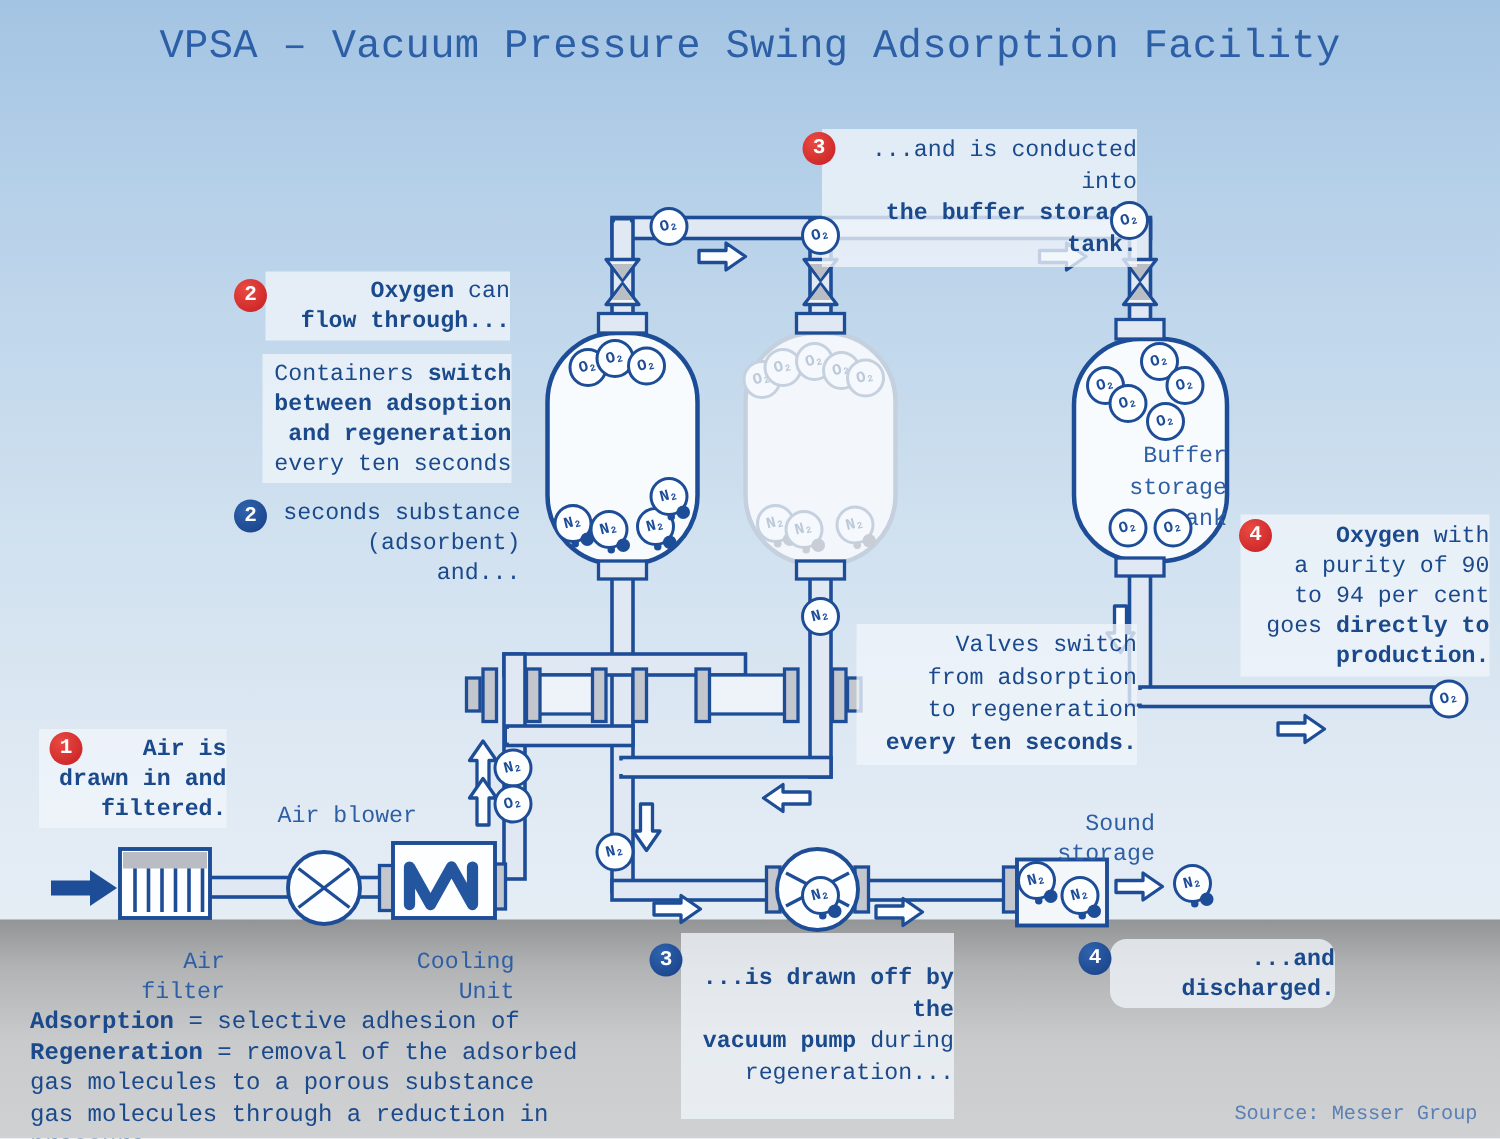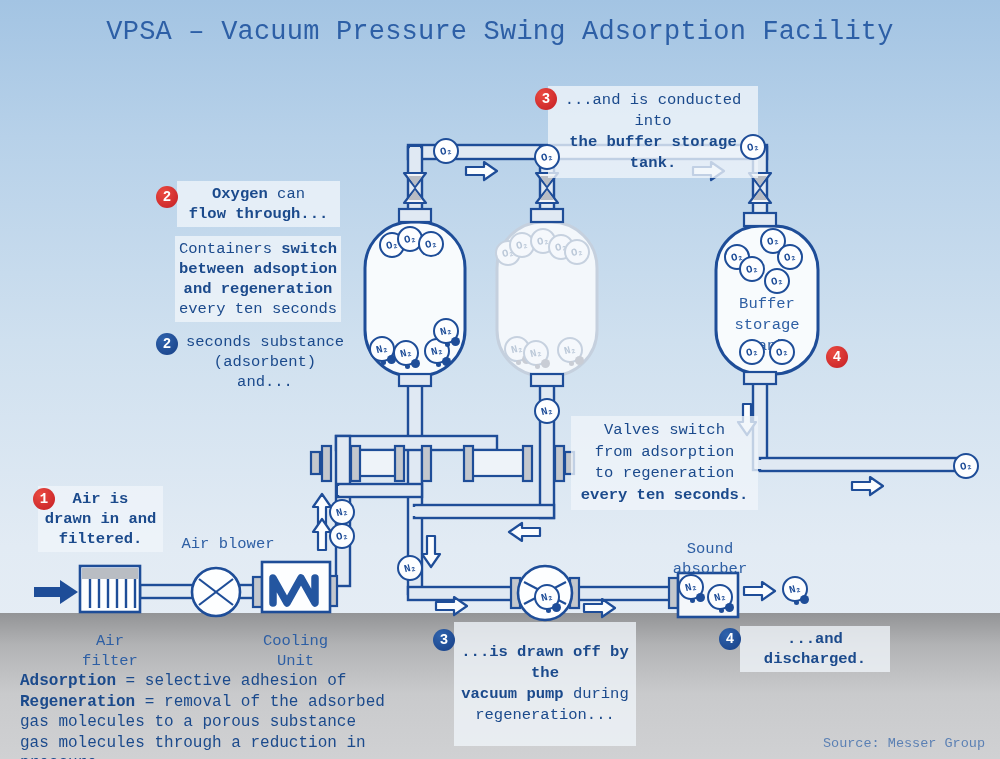--- a/index.html
+++ b/index.html
@@ -4,21 +4,21 @@
 <style>
   html,body{margin:0;padding:0;}
   .stage{position:relative;width:1000px;height:759px;overflow:hidden;
     font-family:Liberation Mono, monospace;
     background:linear-gradient(180deg,#a3c4e3 0%,#b7d1e9 18%,#cfe0ef 45%,#e2ebf4 72%,#eaf0f6 100%);}
   .ground{position:absolute;left:0;top:613px;width:1000px;height:146px;
     background:linear-gradient(180deg,#939496 0%,#b2b3b5 22%,#c9cacc 55%,#d0d1d3 100%);}
   svg.overlay{position:absolute;left:0;top:0;z-index:2;}
   .title{position:absolute;top:17px;left:0;width:1000px;text-align:center;
     font-size:27px;color:#2d5fa6;letter-spacing:.2px;z-index:3;}
-  .txt{position:absolute;color:#1b4a8c;font-size:15.5px;line-height:20px;text-align:center;z-index:4;}
+  .txt{position:absolute;color:#1b4a8c;font-size:15.5px;line-height:20px;text-align:right;z-index:4;}
   .box{background:rgba(240,245,250,.78);}
   .lbl{color:#2e5fa4;font-weight:normal;}
   .step{position:absolute;width:22px;height:22px;border-radius:50%;color:#fff;font-weight:bold;
     font-size:14px;line-height:22px;text-align:center;z-index:6;}
   .step.red{background:radial-gradient(circle at 35% 30%,#ea4a41,#c41e24);}
   .step.blu{background:radial-gradient(circle at 35% 30%,#2f63ad,#173f85);}
   .mol{position:absolute;width:26px;height:26px;box-sizing:border-box;border-radius:50%;
     border:2px solid #1e4d98;background:#fdfeff;color:#1e4d98;font-size:10.5px;font-weight:bold;
     display:flex;align-items:center;justify-content:center;z-index:5;}
   .mol span{transform:rotate(-14deg);letter-spacing:-.5px;}
@@ -164,21 +164,21 @@
   <div class="title">VPSA – Vacuum Pressure Swing Adsorption Facility</div>
 
   <div class="step red" style="left:33px;top:488px;">1</div>
   <div class="step red" style="left:156px;top:186px;">2</div>
   <div class="step blu" style="left:156px;top:333px;">2</div>
   <div class="step red" style="left:535px;top:88px;">3</div>
   <div class="step blu" style="left:433px;top:629px;">3</div>
   <div class="step red" style="left:826px;top:346px;">4</div>
   <div class="step blu" style="left:719px;top:628px;">4</div>
 
-  <div class="txt box" style="left:38px;top:486px;width:125px;padding:3px 0;font-weight:bold;">
+  <div class="txt box" style="left:26px;top:486px;width:125px;padding:3px 0;font-weight:bold;">
     <div>Air is</div>
     <div>drawn in and</div>
     <div>filtered.</div>
   </div>
 
   <div class="txt box" style="left:175px;top:236px;width:166px;padding:3px 0;">
     <div><span>Containers </span><b>switch</b></div>
     <div style="font-weight:bold;">between adsoption</div>
     <div style="font-weight:bold;">and regeneration</div>
     <div>every ten seconds</div>
@@ -199,35 +199,42 @@
     <div style="font-weight:bold;">the buffer storage tank.</div>
   </div>
 
   <div class="txt box" style="left:571px;top:416px;width:187px;padding:4px 0;line-height:21.5px;">
     <div>Valves switch</div>
     <div>from adsorption</div>
     <div>to regeneration</div>
     <div style="font-weight:bold;">every ten seconds.</div>
   </div>
 
+  <div class="txt box" style="left:827px;top:343px;width:166px;padding:4px 0;">
+    <div><b>Oxygen</b><span> with</span></div>
+    <div>a purity of 90</div>
+    <div>to 94 per cent</div>
+    <div><span>goes </span><b>directly to</b></div>
+    <div style="font-weight:bold;">production.</div>
+  </div>
 
   <div class="txt box" style="left:454px;top:622px;width:182px;padding:20px 0;line-height:21px;">
     <div style="font-weight:bold;">...is drawn off by the</div>
     <div><b>vacuum pump</b><span> during</span></div>
     <div>regeneration...</div>
   </div>
 
-  <div class="txt box" style="left:740px;top:626px;width:150px;padding:3px 0;font-weight:bold;">
+  <div class="txt box" style="left:740px;top:626px;width:150px;padding:3px 0;font-weight:bold;border-radius:11px;">
     <div>...and discharged.</div>
   </div>
 
   <div class="txt lbl" style="left:178px;top:534px;width:100px;">Air blower</div>
   <div class="txt lbl" style="left:70px;top:631px;width:80px;">Air filter</div>
   <div class="txt lbl" style="left:248px;top:631px;width:95px;">Cooling Unit</div>
-  <div class="txt lbl" style="left:650px;top:539px;width:120px;">Sound absorber</div>
+  <div class="txt lbl" style="left:650px;top:539px;width:120px;">Sound storage</div>
   <div class="txt lbl" style="left:716px;top:294px;width:102px;line-height:21px;">
     <div>Buffer</div>
     <div>storage tank</div>
   </div>
 
   <div class="mol" style="left:433px;top:138px;">
       <span>O₂</span>
     </div>
   <div class="mol" style="left:534px;top:144px;">
       <span>O₂</span>

